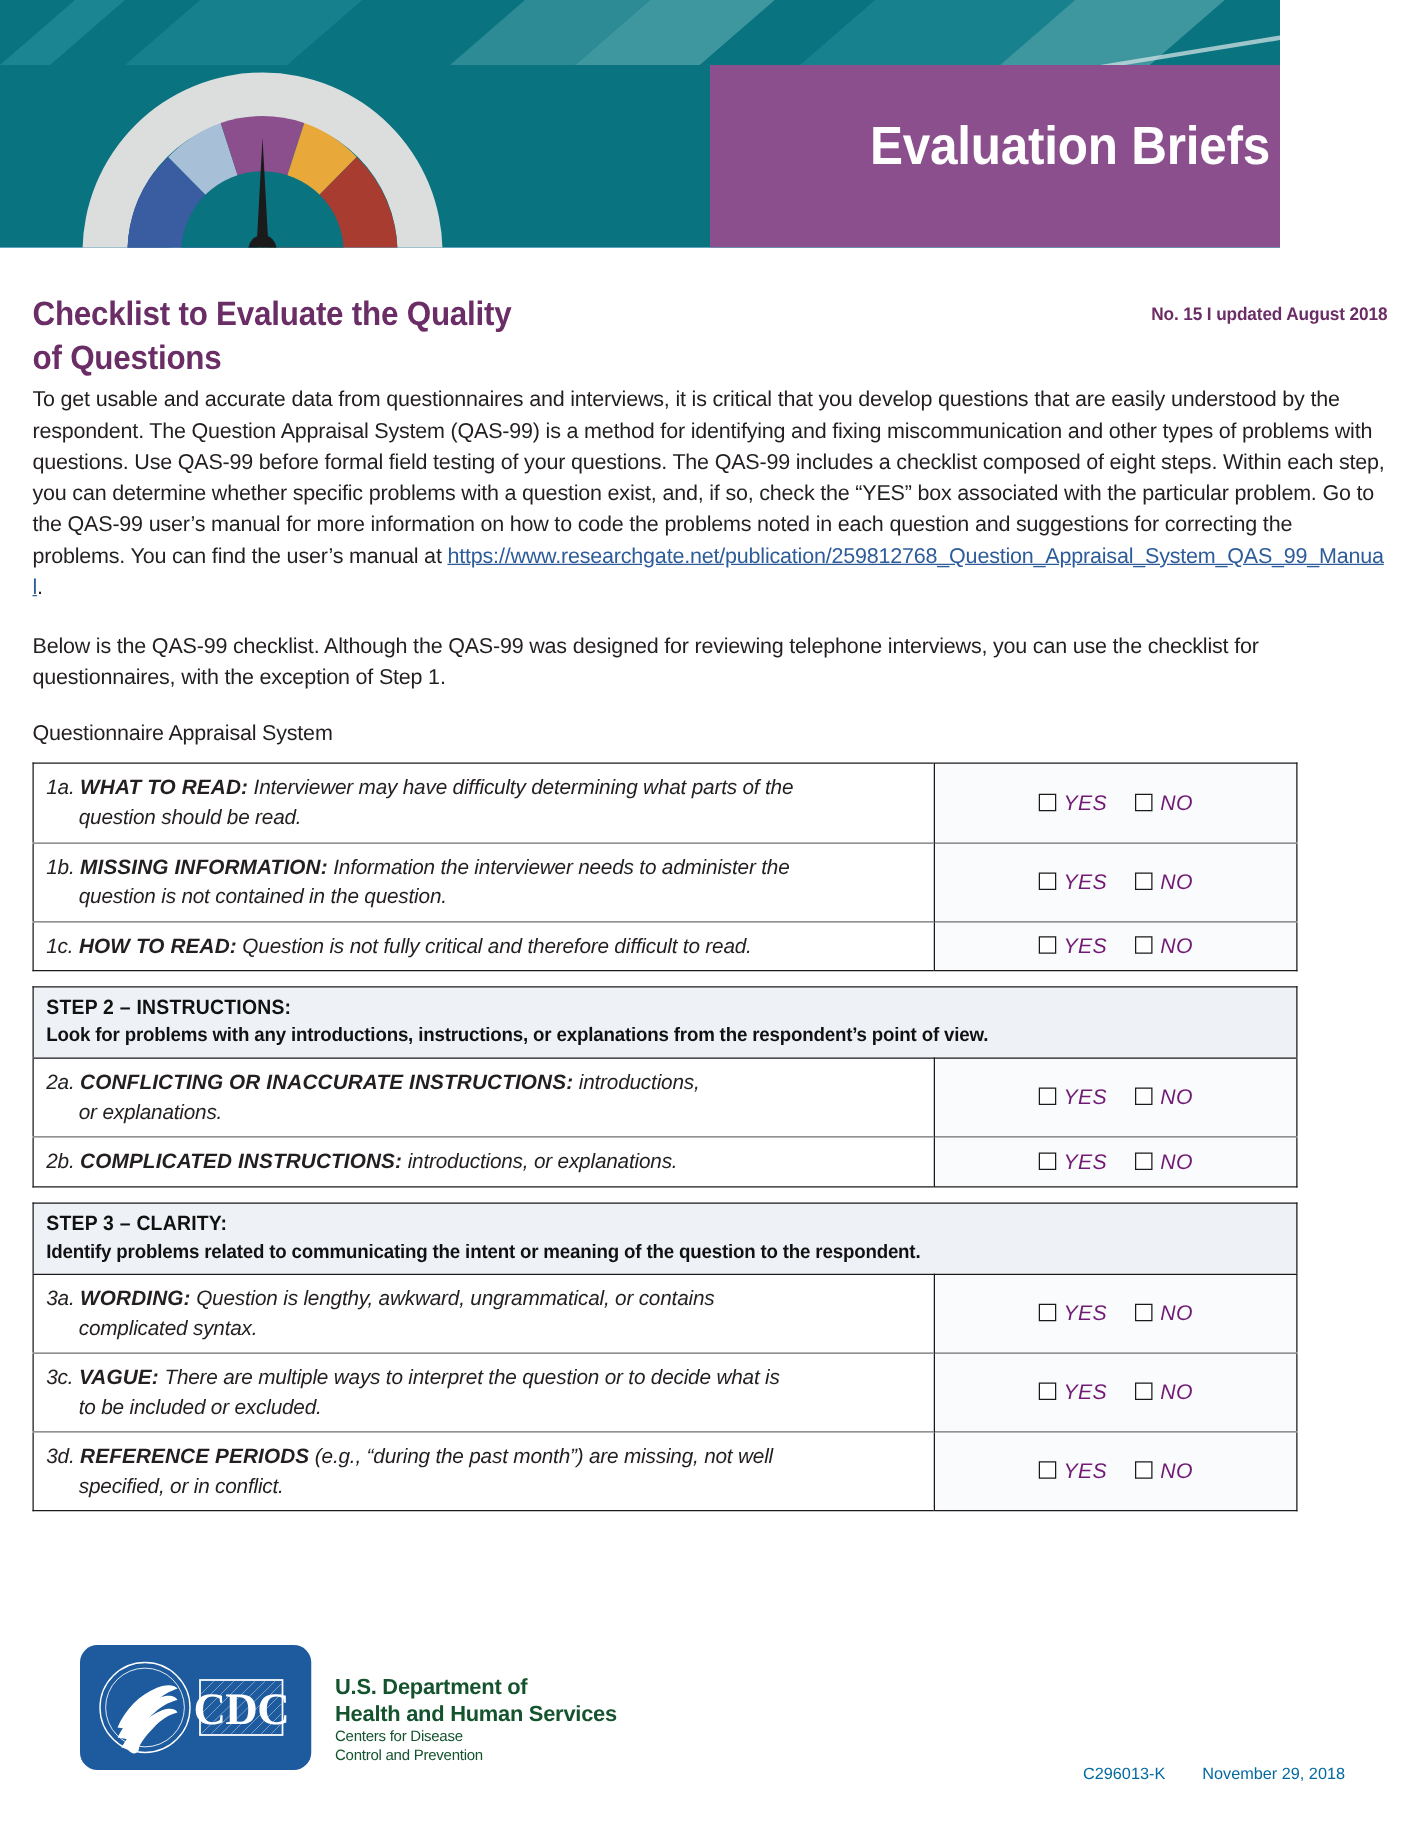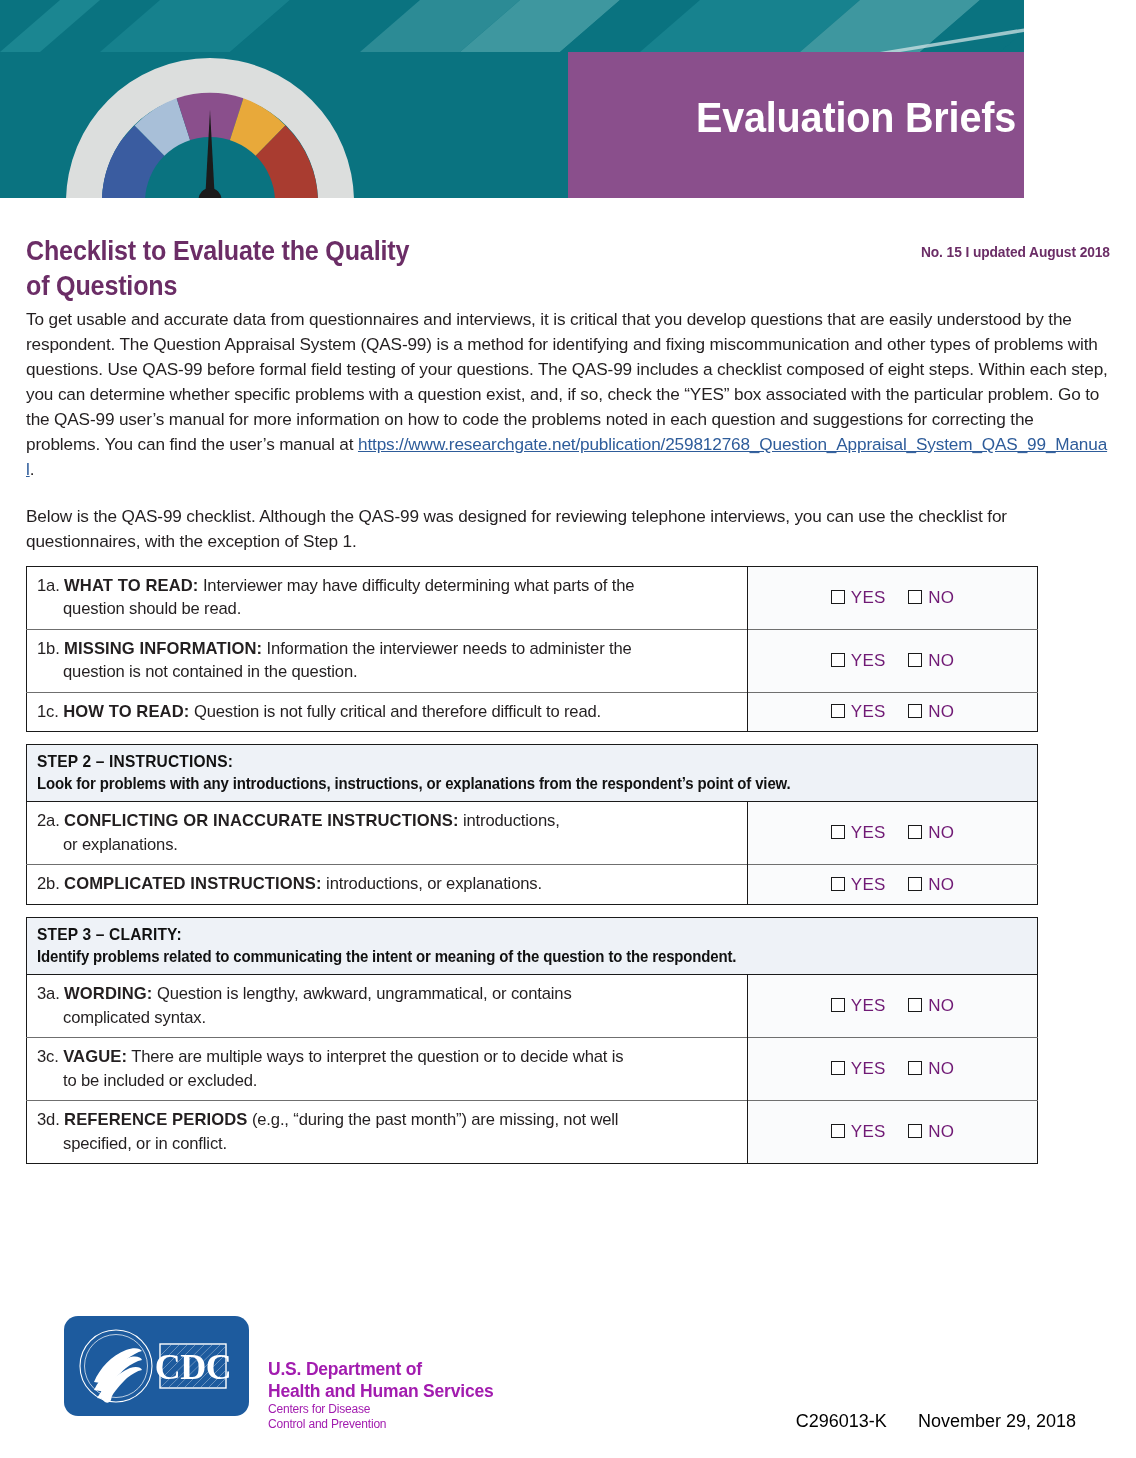--- a/index.html
+++ b/index.html
@@ -139,21 +139,21 @@
   .step-head .step-desc {
     font-size: 15.6px;
     font-weight: bold;
     color: #111;
     margin-top: 4px;
     letter-spacing: -0.15px;
     transform: scaleX(0.96);
     transform-origin: left center;
     display: block;
   }
-  .item-row { border-top: 1.1px solid #6f6f6f; }
+  .item-row { border-top: 1.1px solid #6f6f6f; font-style: italic; }
   .item-row:first-of-type { border-top: none; }
   .item-text {
     width: 721px;
     padding: 7px 12px 8px 10px;
     vertical-align: top;
     font-size: 16.6px;
     line-height: 1.42;
     background: #ffffff;
     letter-spacing: -0.15px;
   }
@@ -198,40 +198,39 @@
   .hhs-logo {
     position: absolute;
     left: 64px; top: 20px;
     width: 185px; height: 100px;
     background: #1d5b9e;
     border-radius: 14px;
   }
   .dept-text {
     position: absolute;
     left: 268px; top: 42px;
-    color: #a21caf;
+    color: #14532d;
     line-height: 1.26;
-    margin-top: 20px;
   }
   .dept-text .bold {
     font-weight: bold;
     font-size: 17.5px;
     display: block;
     letter-spacing: -0.2px;
   }
   .dept-text .light {
     font-size: 12px;
     display: block;
     letter-spacing: -0.2px;
   }
   .pub-meta {
     position: absolute;
     right: 60px; top: 115px;
-    font-size: 18px;
-    color: #000000;
+    font-size: 13px;
+    color: #0369a1;
   }
   .pub-meta .code { margin-right: 26px; }
 </style>
 </head>
 <body>
 
 <div class="banner">
 
   <div class="banner-stripes">
     <svg width="1136" height="52" viewBox="0 0 1136 52" xmlns="http://www.w3.org/2000/svg">
@@ -289,20 +288,21 @@
       <span>Checklist to Evaluate the Quality</span><br>
       <span>of Questions</span>
     </div>
     <div class="issue-meta">No. 15  I  updated August 2018</div>
   </div>
 
   <p class="para intro"><span>To get usable and accurate data from questionnaires and interviews, it is critical that you develop questions that are easily understood by the respondent. The Question Appraisal System (QAS-99) is a method for identifying and fixing miscommunication and other types of problems with questions. Use QAS-99 before formal field testing of your questions. The QAS-99 includes a checklist composed of eight steps. Within each step, you can determine whether specific problems with a question exist, and, if so, check the “YES” box associated with the particular problem. Go to the QAS-99 user’s manual for more information on how to code the problems noted in each question and suggestions for correcting the problems. You can find the user’s manual at </span><a class="link" href="#">https://www.researchgate.net/publication/259812768_Question_Appraisal_System_QAS_99_Manual</a><span>.</span></p>
 
   <p class="para below">Below is the QAS-99 checklist. Although the QAS-99 was designed for reviewing telephone interviews, you can use the checklist for questionnaires, with the exception of Step 1.</p>
 
+  <div class="sys-label">Questionnaire Appraisal System</div>
 
   <table class="step-table">
     <tbody>
       <tr class="item-row">
         <td class="item-text">
           <span>1a.</span>
           <span class="lead">WHAT TO READ:</span><span> Interviewer may have difficulty determining what parts of the</span>
           <span class="indent-line">question should be read.</span>
         </td>
         <td class="answers">

